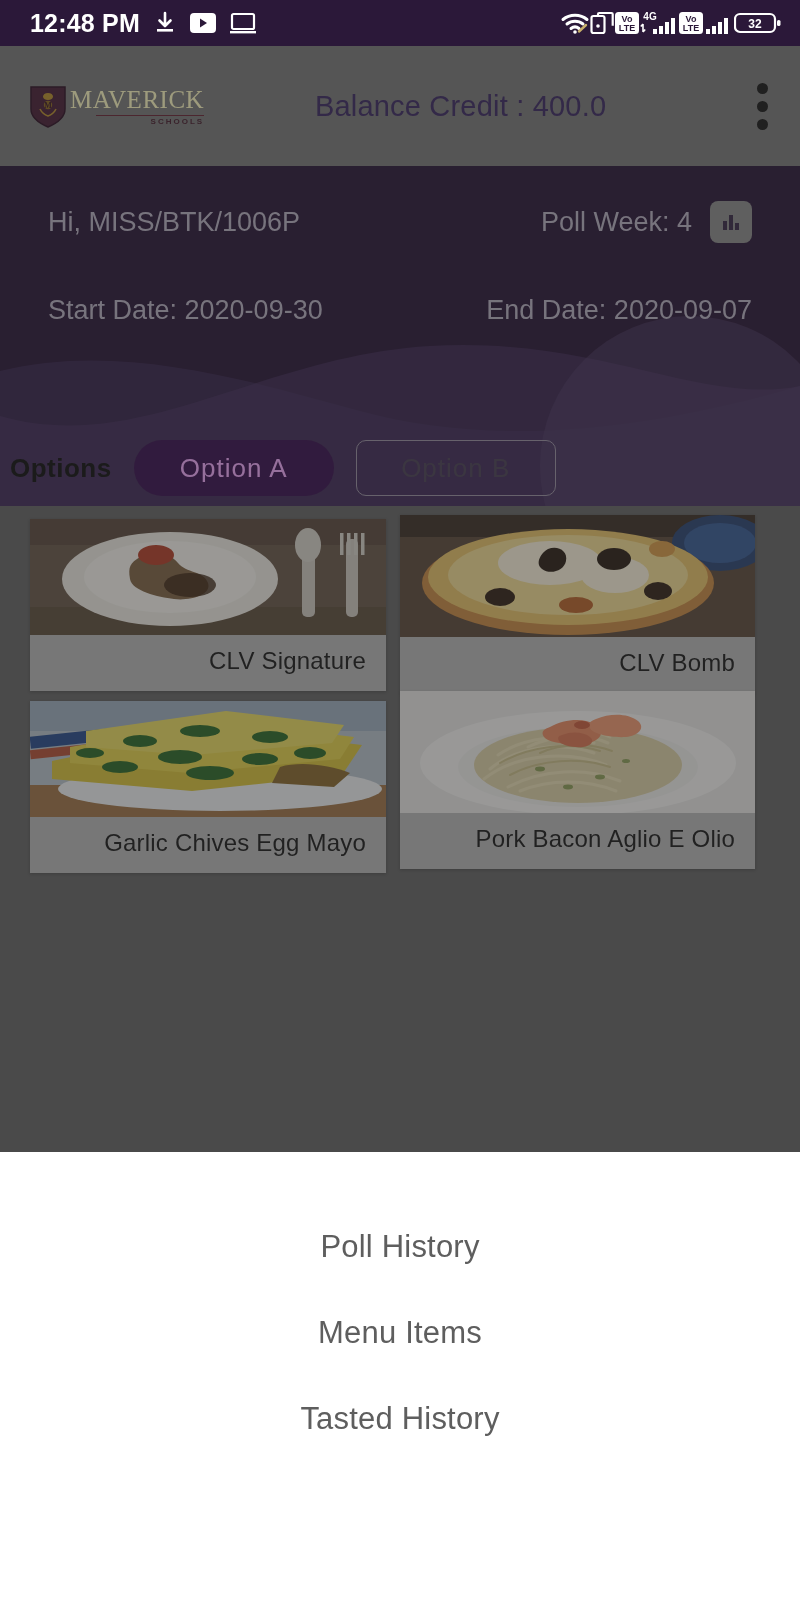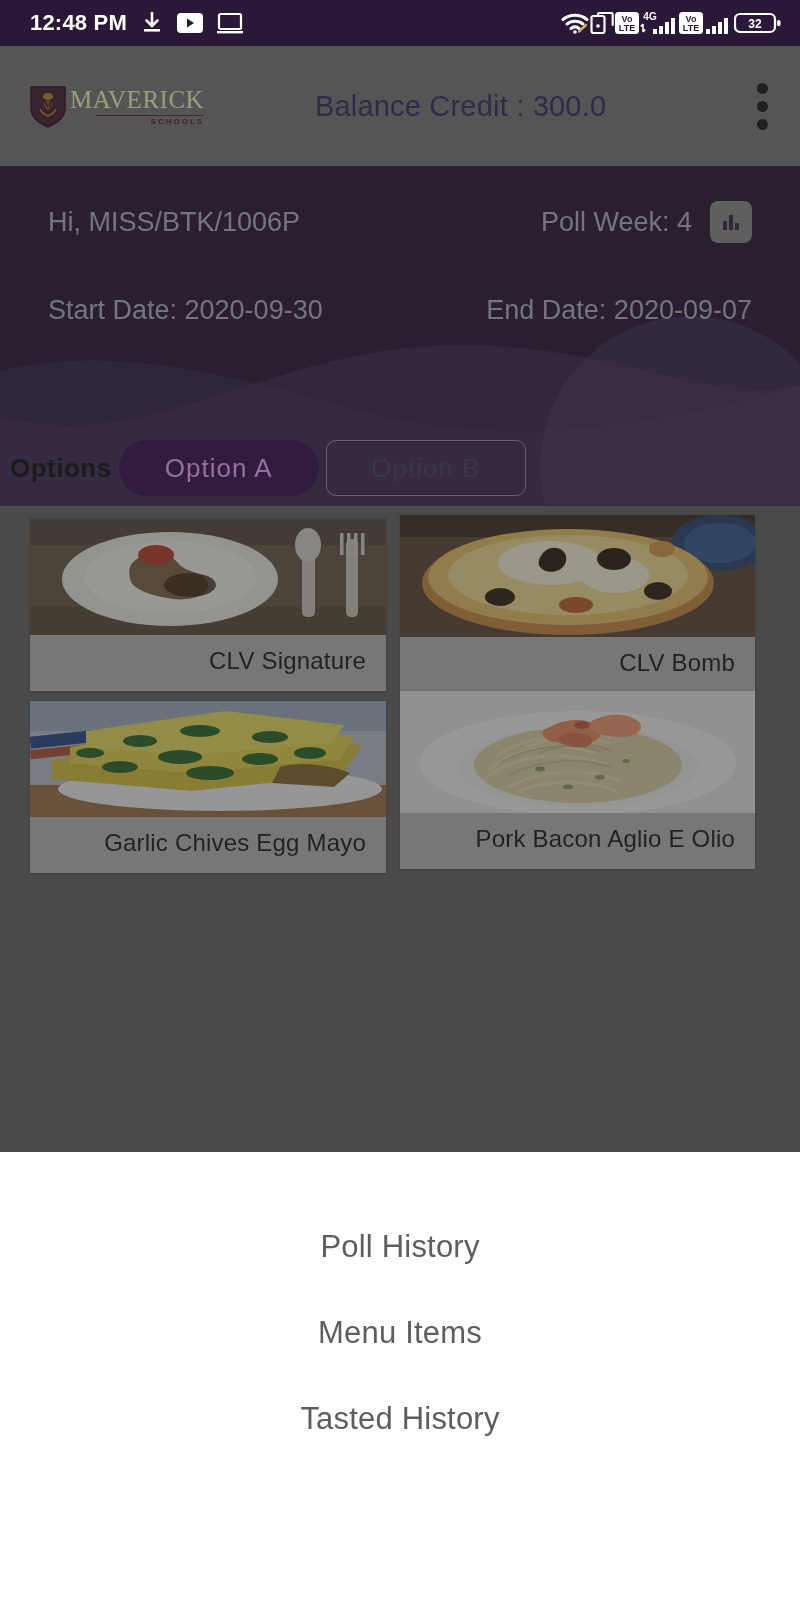--- a/index.html
+++ b/index.html
@@ -12,21 +12,21 @@
   }
 
   
   .statusbar{
     position:absolute; left:0; top:0; width:800px; height:46px;
     background:#2B1839;
     display:flex; align-items:center; justify-content:space-between;
     padding:0 18px 0 30px;
   }
   .sb-left{ display:flex; align-items:center; gap:14px; }
-  .sb-time{ color:#ffffff; font-size:22px; font-weight:bold; letter-spacing:.2px; }
+  .sb-time{ color:#ffffff; font-size:25px; font-weight:bold; letter-spacing:.2px; }
   .sb-right{ display:flex; align-items:center; }
   .sb-ico{ display:flex; align-items:center; }
 
   
   .appbar{
     position:absolute; left:0; top:46px; width:800px; height:120px;
     background:#7a7a7a;
     display:flex; align-items:center; padding:0 22px 0 28px;
   }
   .logo-wrap{ display:flex; align-items:center; gap:2px; }
@@ -66,21 +66,21 @@
   .chart-btn{
     width:42px; height:42px; border-radius:8px; background:#8c8c8c;
     display:flex; align-items:center; justify-content:center;
   }
   .hero-r2-left{ flex:1; }
   .hero-r2-right{ text-align:right; }
 
   
   .options-row{
     position:absolute; left:0; top:432px; width:800px; height:72px;
-    display:flex; align-items:center; gap:7px; padding-left:10px; z-index:5;
+    display:flex; align-items:center; gap:22px; padding-left:10px; z-index:5;
   }
   .options-label{ font-size:26px; color:#111111; font-weight:bold; letter-spacing:.5px; }
   .opt-btn{
     height:56px; border-radius:28px; display:flex; align-items:center;
     justify-content:center; font-size:26px; letter-spacing:1px;
   }
   .opt-a{ width:200px; background:#3a1250; color:#f0abfc; }
   .opt-b{ width:200px; background:transparent; color:#4b4356; border:1px solid #9b93a5; border-radius:10px; }
 
   
@@ -214,21 +214,21 @@
         <path d="M12 25c2 4 5 6 8 7 3-1 6-3 8-7" stroke="#b9912f" stroke-width="1.6" fill="none"></path>
         <text x="20" y="24" font-size="8" font-weight="bold" fill="#3a1628" text-anchor="middle" font-family="Liberation Serif,serif">M</text>
       </svg>
     </span>
     <span class="logo-text">
       <span class="logo-main">MAVERICK</span>
       <span class="logo-rule"></span>
       <span class="logo-sub">SCHOOLS</span>
     </span>
   </div>
-  <div class="balance">Balance Credit : 300.0</div>
+  <div class="balance">Balance Credit : 400.0</div>
   <div class="kebab">
     <i></i>
     <i></i>
     <i></i>
   </div>
 </div>
 
 <div class="hero">
   <svg class="hero-waves" viewBox="0 0 800 340" preserveAspectRatio="none">
     <path d="M0 340V205c120-30 250 10 360 40s250 30 440-25v120z" fill="#3b2851" opacity="0.85"></path>

